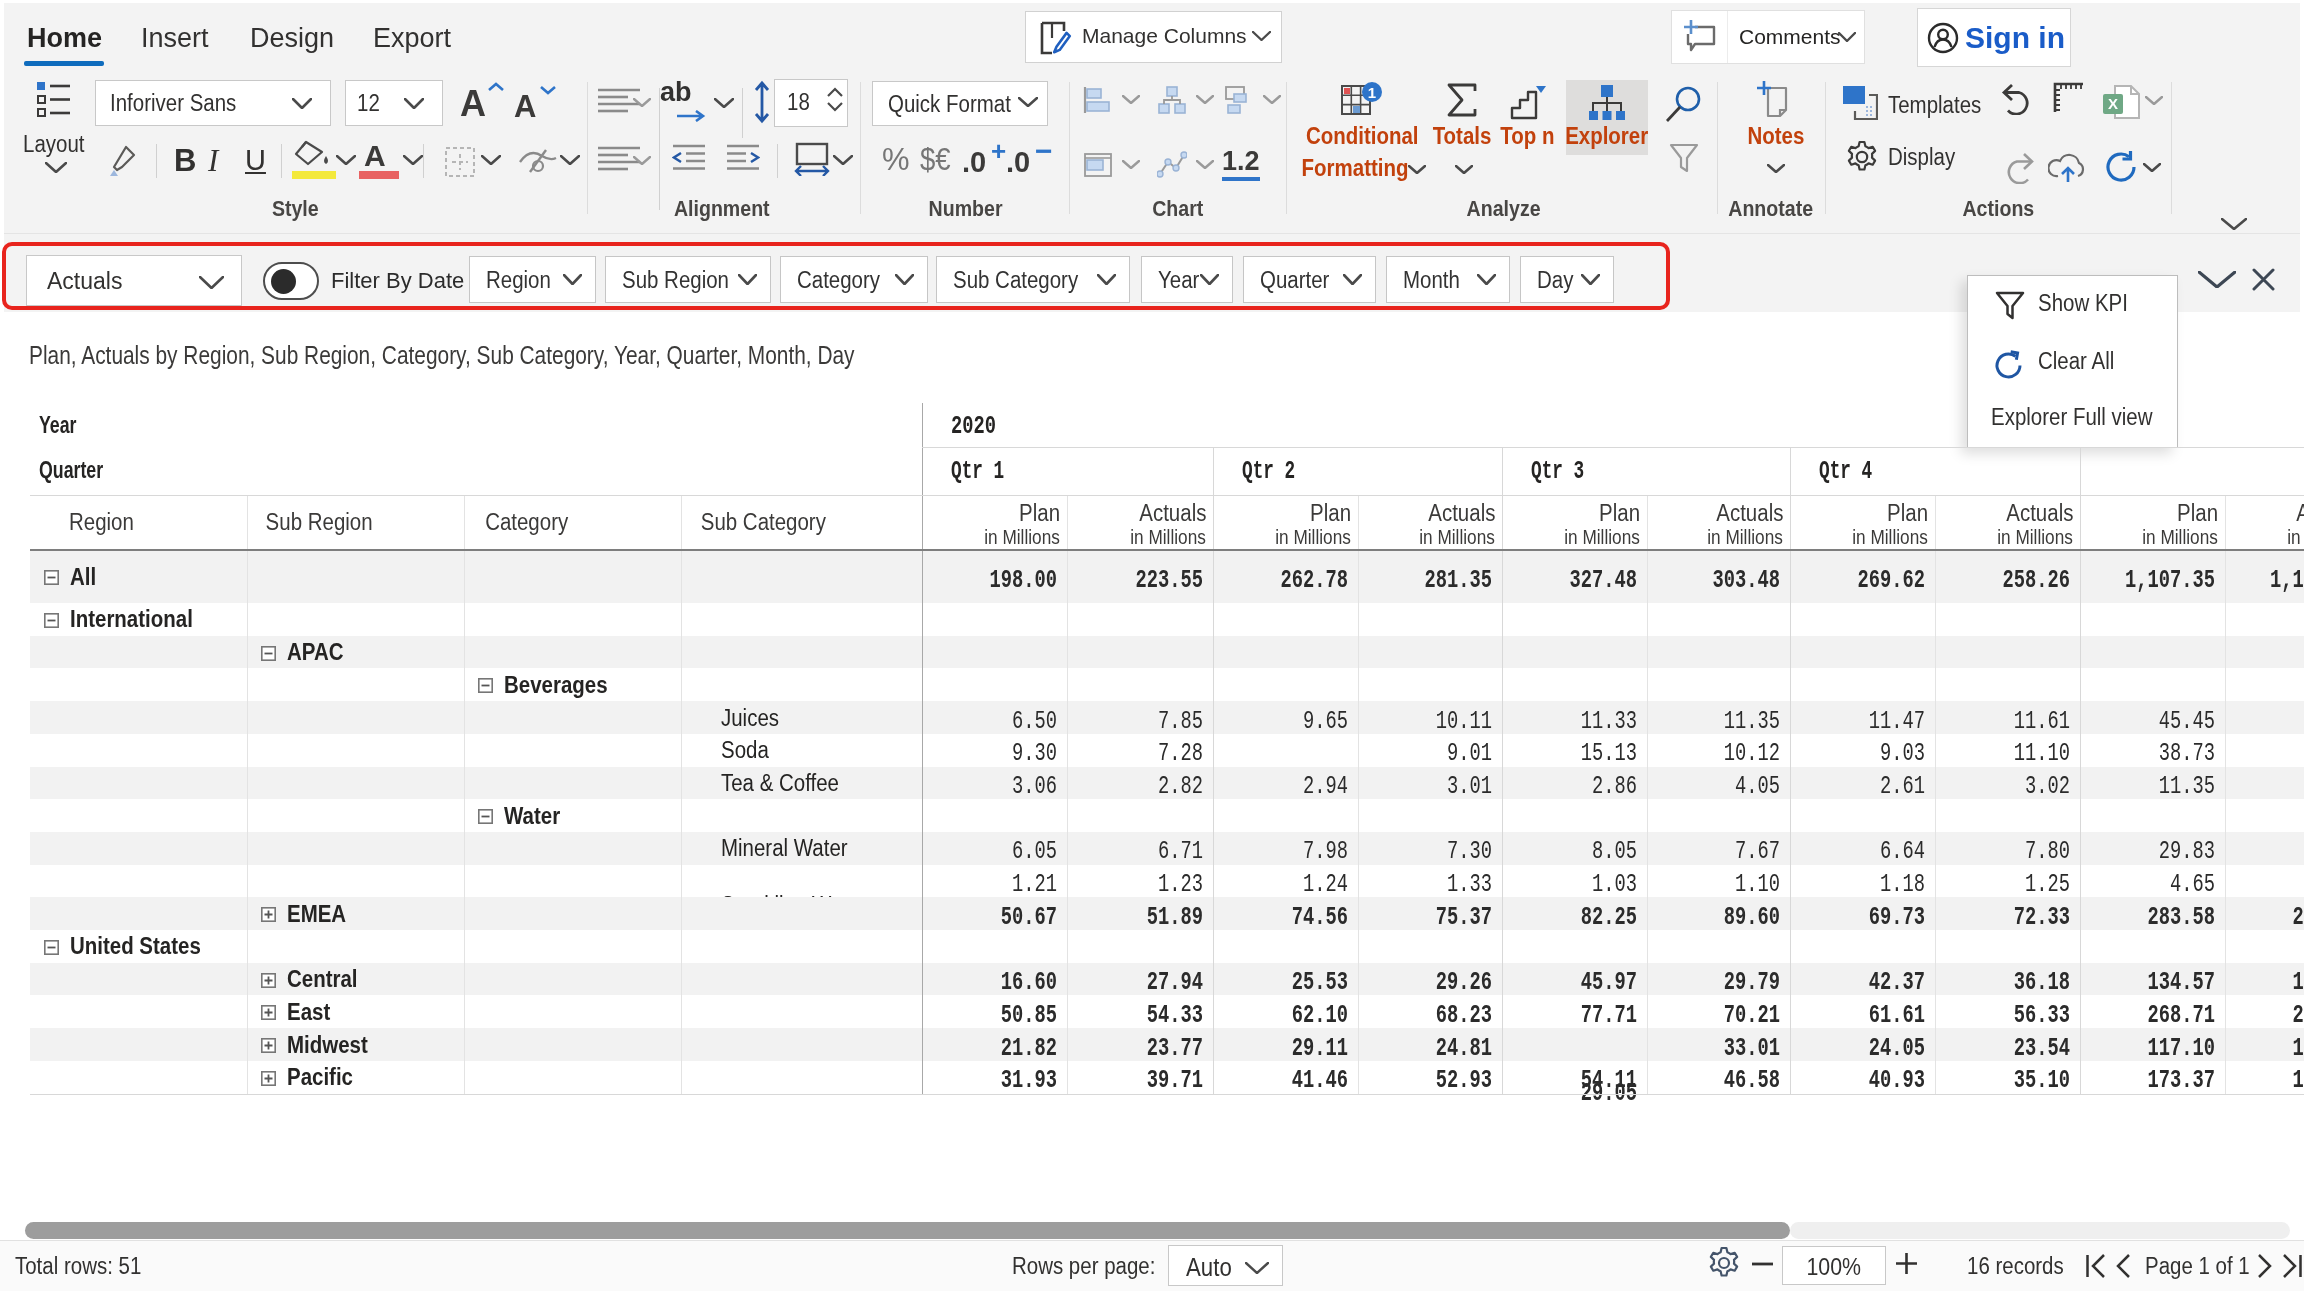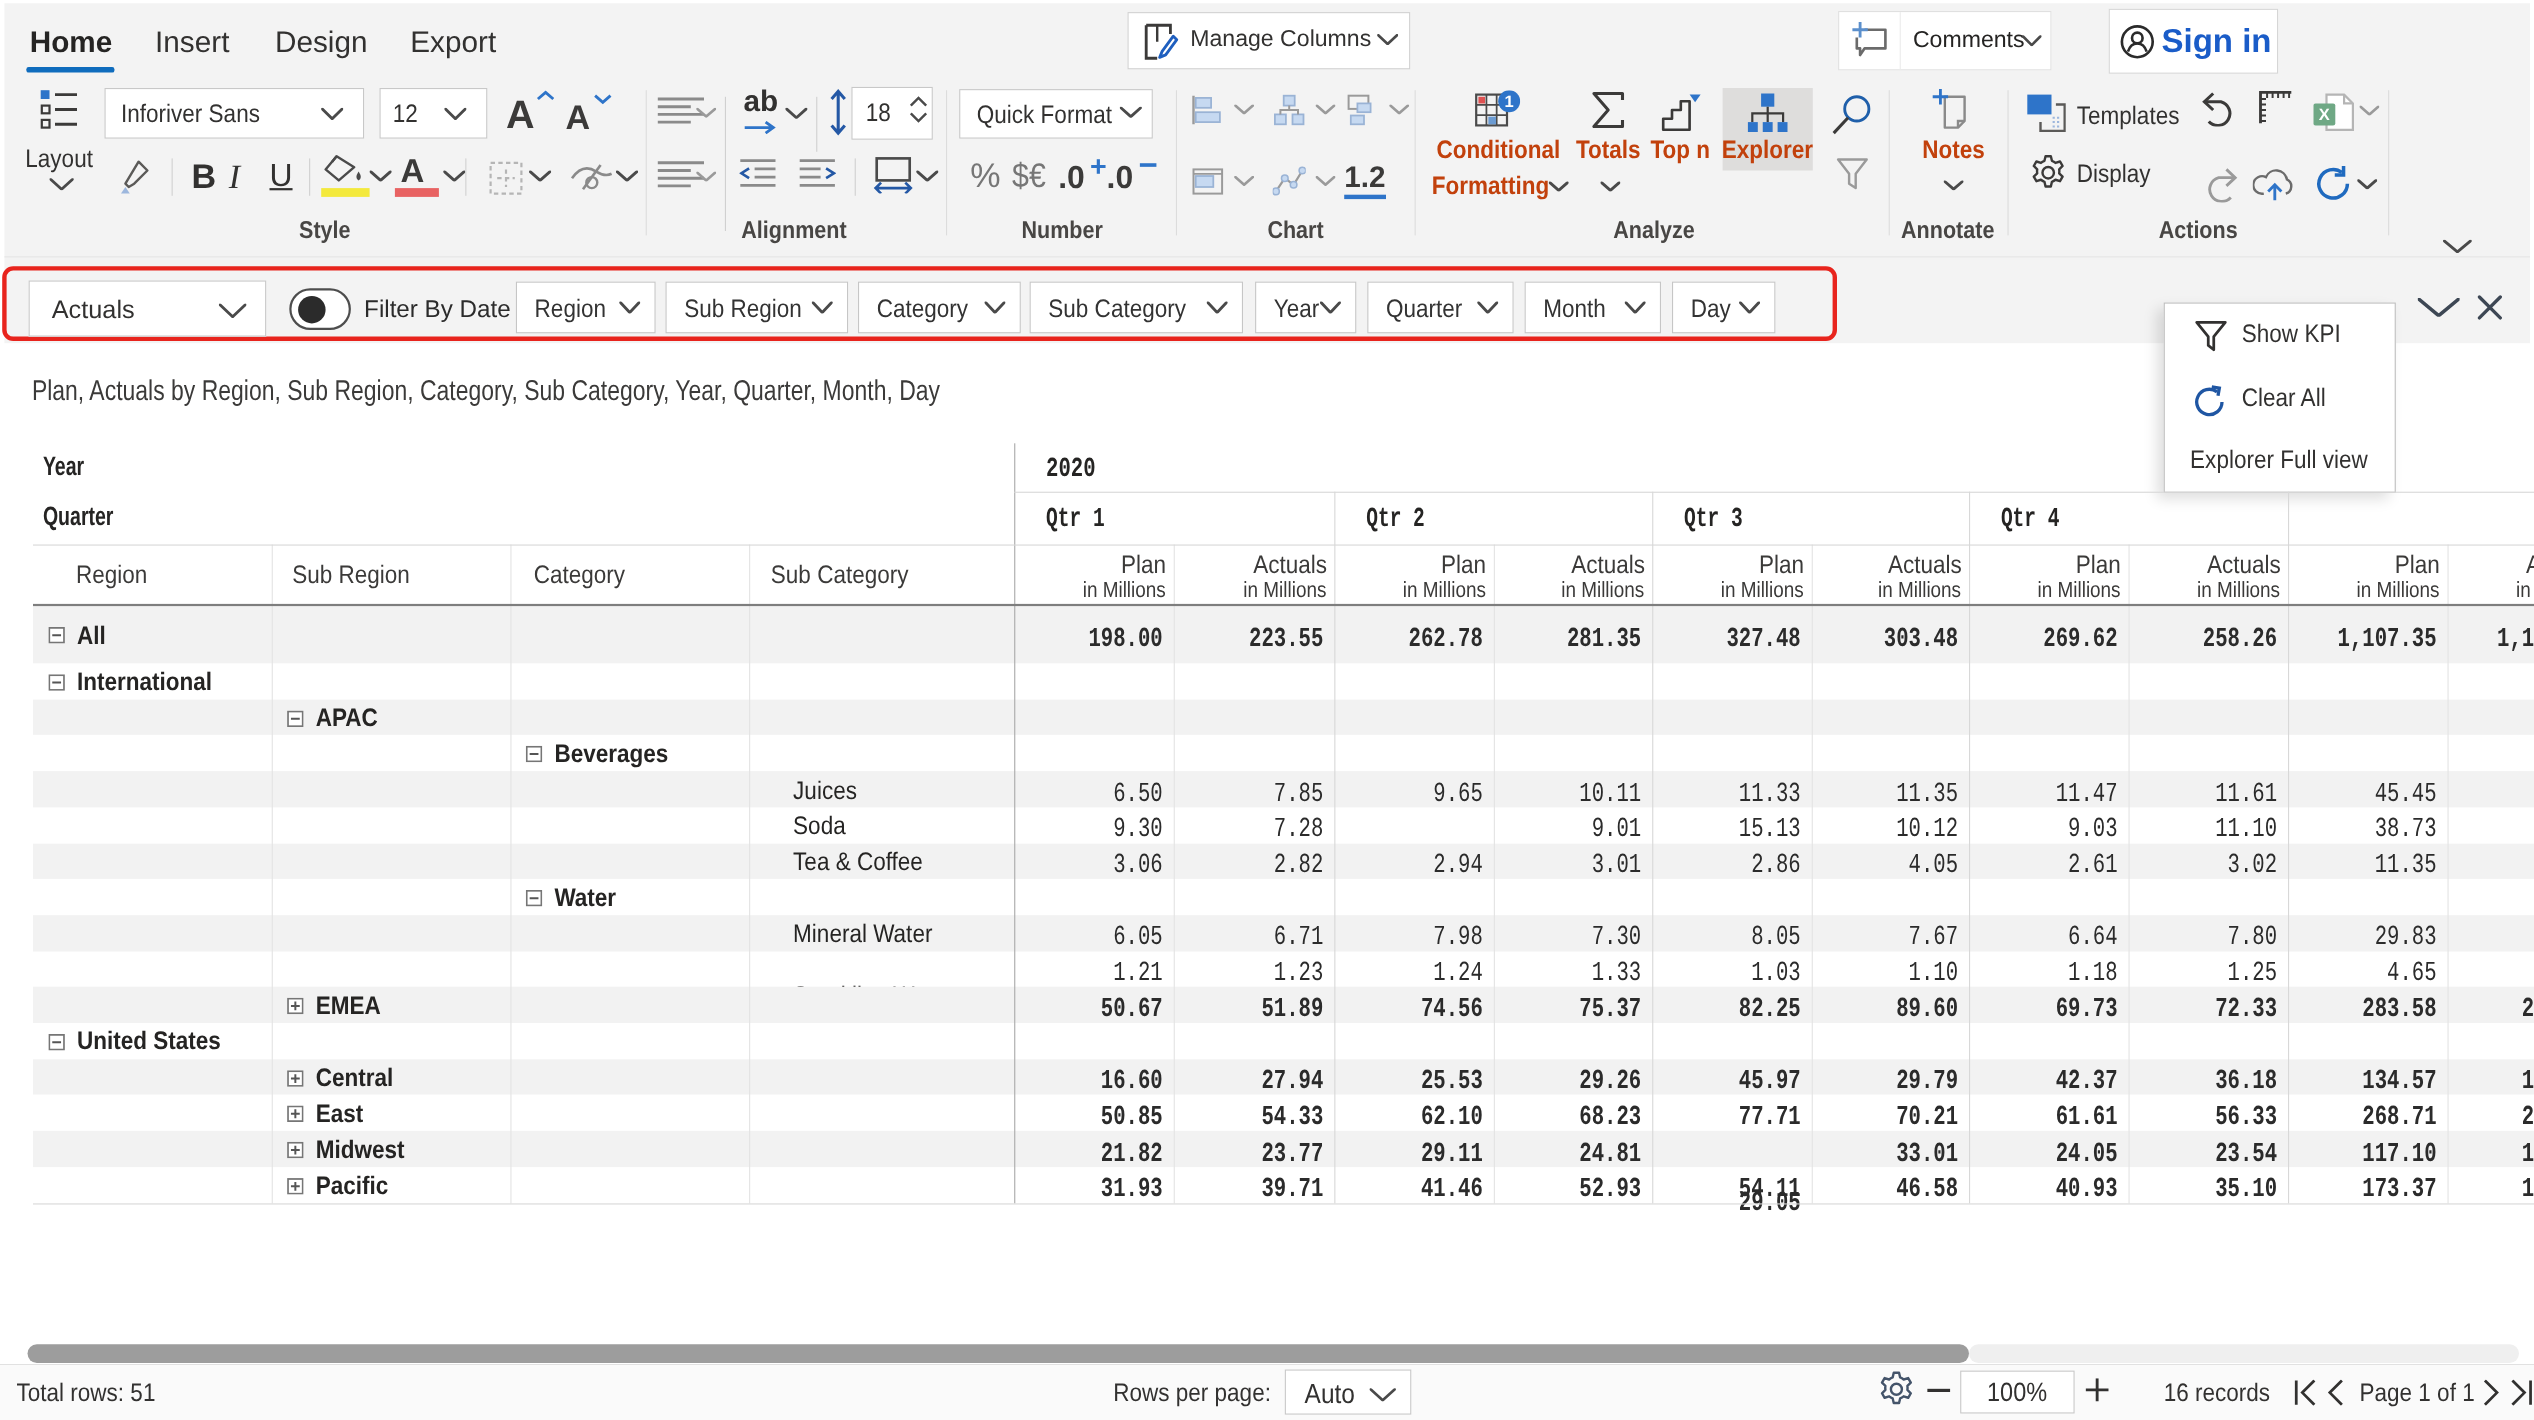--- a/index.html
+++ b/index.html
@@ -140,21 +140,21 @@
 <svg class="abs" style="left:597px;top:146px" width="44" height="25" viewBox="0 0 44 25">
     <path d="M1 2 h42" stroke="#8a8a8a" stroke-width="2.6"></path>
     <path d="M1 9 h30" stroke="#8a8a8a" stroke-width="2.6"></path>
     <path d="M1 16 h42" stroke="#8a8a8a" stroke-width="2.6"></path>
     <path d="M1 23 h30" stroke="#8a8a8a" stroke-width="2.6"></path>
   </svg>
 <svg class="abs" style="left:633px;top:156px" width="18" height="9" viewBox="0 0 18 9">
     <path d="M1 1 L9.0 8 L17 1" fill="none" stroke="#9a9a9a" stroke-width="2.4" stroke-linecap="round" stroke-linejoin="round"></path>
   </svg>
 <div class="vline" style="left:659px;top:88px;height:122px;background:#d0d0d0;"></div>
-<div class="abs" style="left:676px;top:77px;font-size:27px;font-weight:bold;color:#323130;">ab</div>
+<div class="abs" style="left:660px;top:77px;font-size:27px;font-weight:bold;color:#323130;">ab</div>
 <svg class="abs" style="left:676px;top:110px" width="34" height="12" viewBox="0 0 34 12">
     <path d="M1 6 h26 m-7 -5 l7 5 -7 5" fill="none" stroke="#2e74c9" stroke-width="2.6"></path>
   </svg>
 <svg class="abs" style="left:714px;top:98px" width="20" height="10" viewBox="0 0 20 10">
     <path d="M1 1 L10.0 9 L19 1" fill="none" stroke="#4a4a4a" stroke-width="2.6" stroke-linecap="round" stroke-linejoin="round"></path>
   </svg>
 <div class="vline" style="left:742px;top:88px;height:50px;background:#d0d0d0;"></div>
 <svg class="abs" style="left:752px;top:80px" width="20" height="44" viewBox="0 0 20 44">
 <path d="M10 4 v36 M4 10 l6 -7 6 7 M4 34 l6 7 6 -7" fill="none" stroke="#2458a5" stroke-width="2.8"></path>
 </svg>

